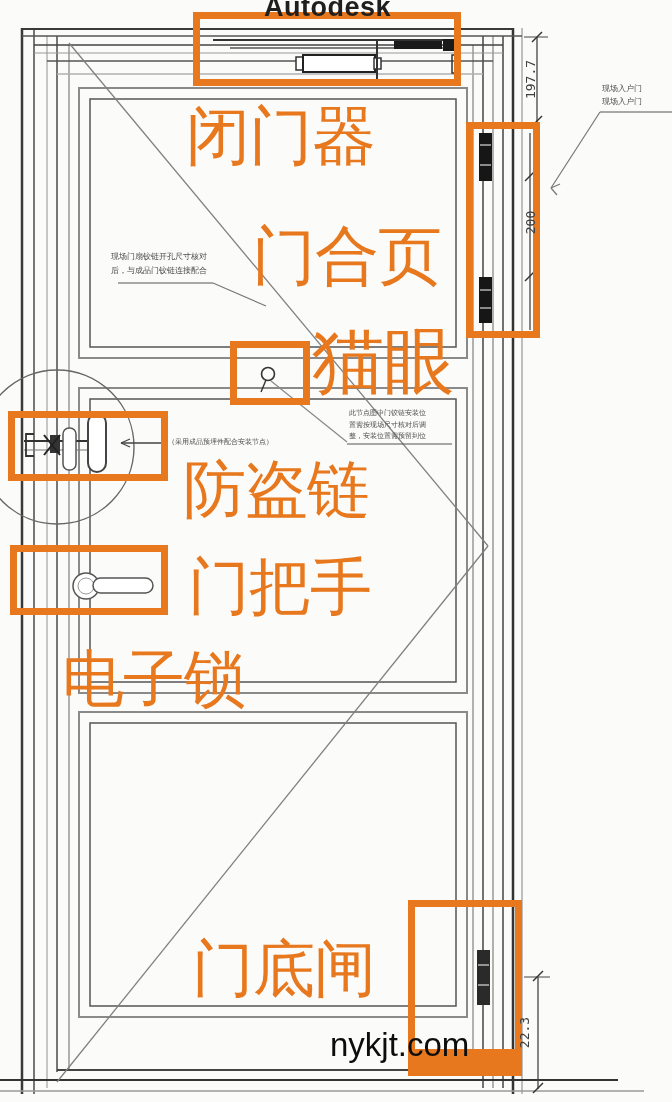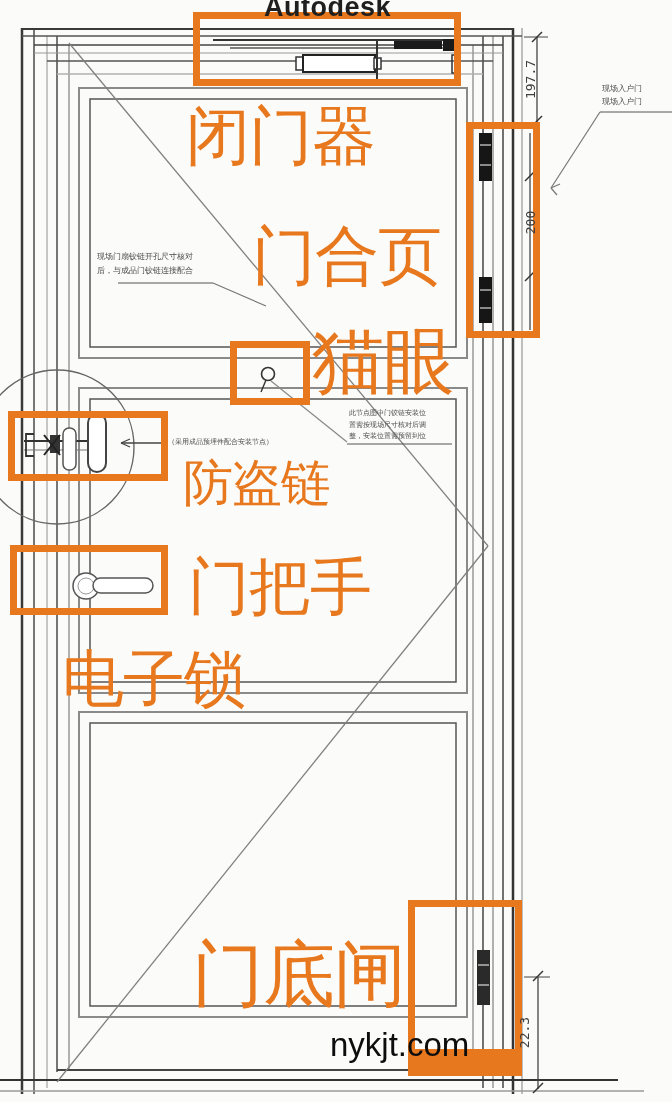--- a/index.html
+++ b/index.html
@@ -175,30 +175,30 @@
   <div class="hl" style="left:193px; top:12px;  width:268px; height:74px;"></div>
   <div class="hl" style="left:466px; top:122px; width:74px;  height:216px;"></div>
   <div class="hl" style="left:230px; top:341px; width:80px;  height:64px;"></div>
   <div class="hl" style="left:8px;   top:411px; width:160px; height:70px;"></div>
   <div class="hl" style="left:10px;  top:545px; width:158px; height:70px;"></div>
   <div class="hl hl-bottom-thick" style="left:408px; top:900px; width:114px; height:176px;"></div>
 
   <div class="label" style="left:186px; top:104px; font-size:64px;">闭门器</div>
   <div class="label" style="left:252px; top:224px; font-size:64px;">门合页</div>
   <div class="label" style="left:312px; top:325px; font-size:72px;">猫眼</div>
-  <div class="label" style="left:183px; top:458px; font-size:50px;">防盗链</div>
+  <div class="label" style="left:183px; top:458px; font-size:63px;">防盗链</div>
   <div class="label" style="left:188px; top:556px; font-size:62px;">门把手</div>
   <div class="label" style="left:62px;  top:648px; font-size:62px;">电子锁</div>
-  <div class="label" style="left:192px; top:938px; font-size:72px;">门底闸</div>
+  <div class="label" style="left:192px; top:938px; font-size:62px;">门底闸</div>
 
   <div class="dim" style="left:500px; top:72px;   width:60px;">197.7</div>
   <div class="dim" style="left:502px; top:215px;  width:56px;">200</div>
   <div class="dim" style="left:496px; top:1025px; width:56px;">22.3</div>
 
-  <div class="note" style="left:97px; top:250px; line-height:14px; font-size:8px;text-align:right;">
+  <div class="note" style="left:111px; top:250px; line-height:14px; font-size:8px;text-align:right;">
     <div>现场门扇铰链开孔尺寸核对</div>
     <div>后，与成品门铰链连接配合</div>
   </div>
   <div class="note" style="left:349px; top:408px; line-height:11.5px; font-size:7px;">
     <div>此节点图中门铰链安装位</div>
     <div>置需按现场尺寸核对后调</div>
     <div>整，安装位置需预留到位</div>
   </div>
   <div class="note" style="left:168px; top:436px; font-size:7px;">（采用成品预埋件配合安装节点）</div>
   <div class="note" style="left:602px; top:83px; line-height:12.5px; font-size:8px;">

